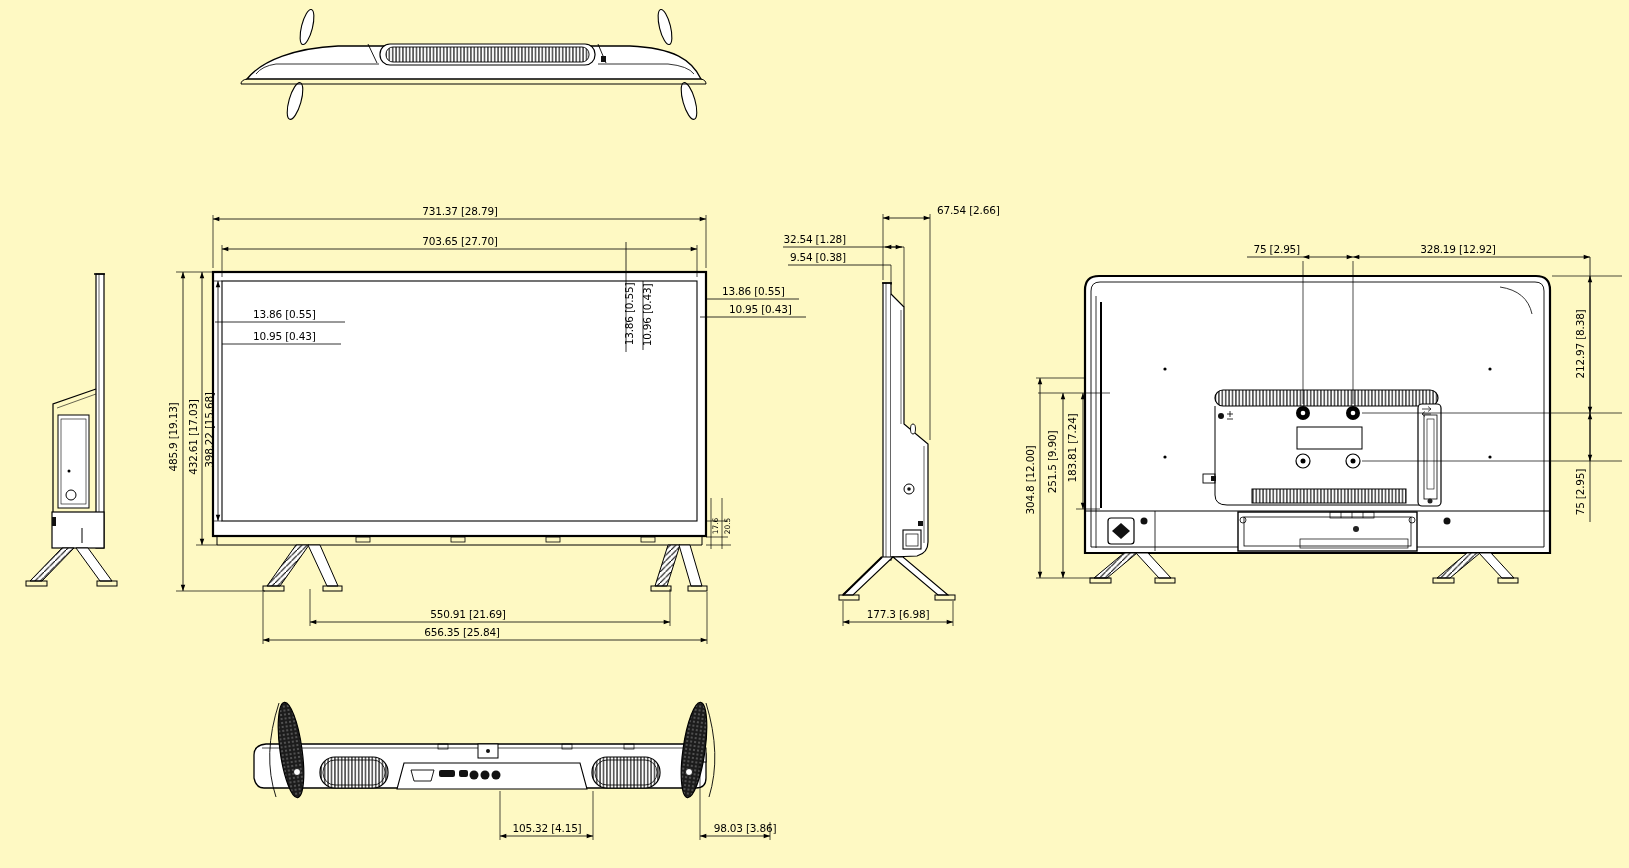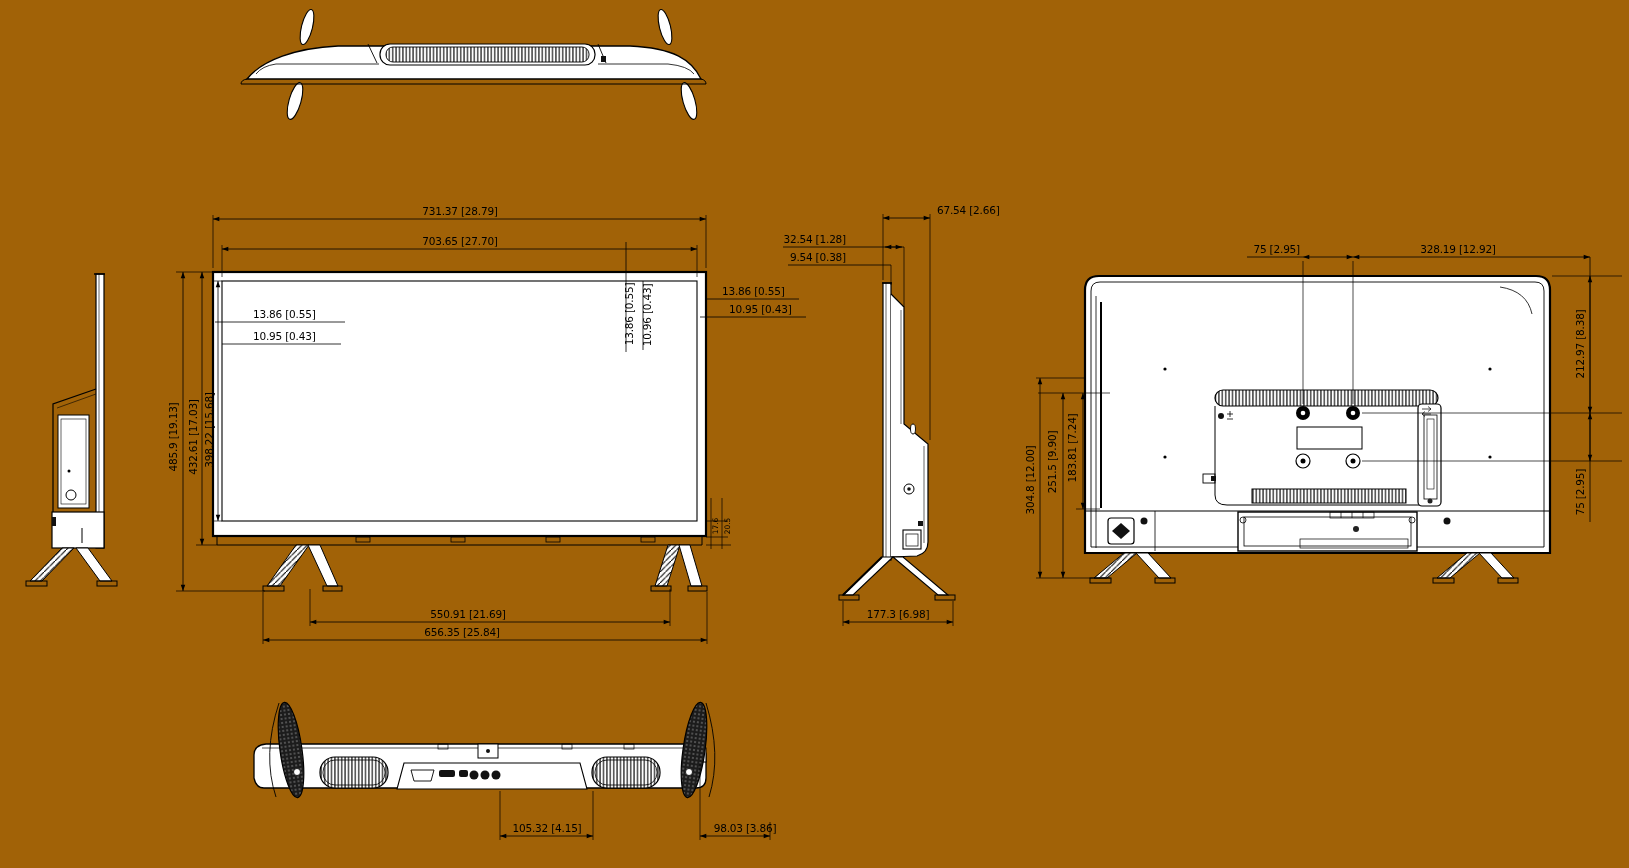--- a/index.html
+++ b/index.html
@@ -1,16 +1,16 @@
 <!DOCTYPE html>
 <html><head>
 <meta charset="utf-8">
 <style>
   html,body{margin:0;padding:0;background:#ffffff;}
-  .canvas{width:1629px;height:868px;position:relative;background:#a16207;overflow:hidden;}
+  .canvas{width:1629px;height:868px;position:relative;background:#fef9c3;overflow:hidden;}
   svg{display:block;}
   .ln{stroke:#000;fill:none;}
   .dim{font-family:"DejaVu Sans",sans-serif;font-size:10.5px;fill:#000;letter-spacing:-0.2px;}
   .dim-sm{font-family:"DejaVu Sans",sans-serif;font-size:7.5px;fill:#000;}
 </style>
 </head>
 <body>
 
 <div class="canvas">
 <svg width="1629" height="868" viewBox="0 0 1629 868" xmlns="http://www.w3.org/2000/svg">

